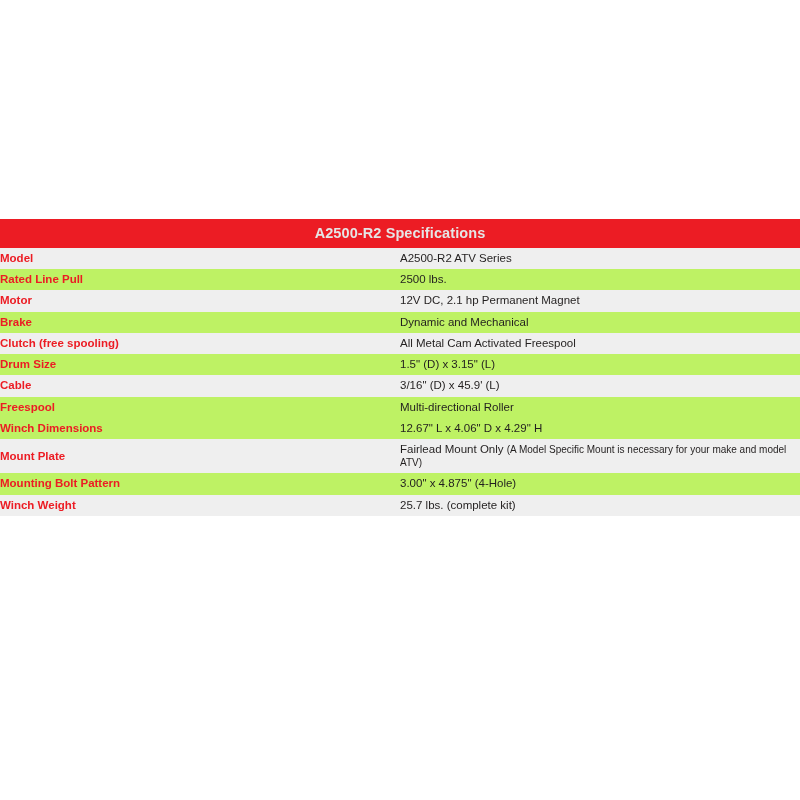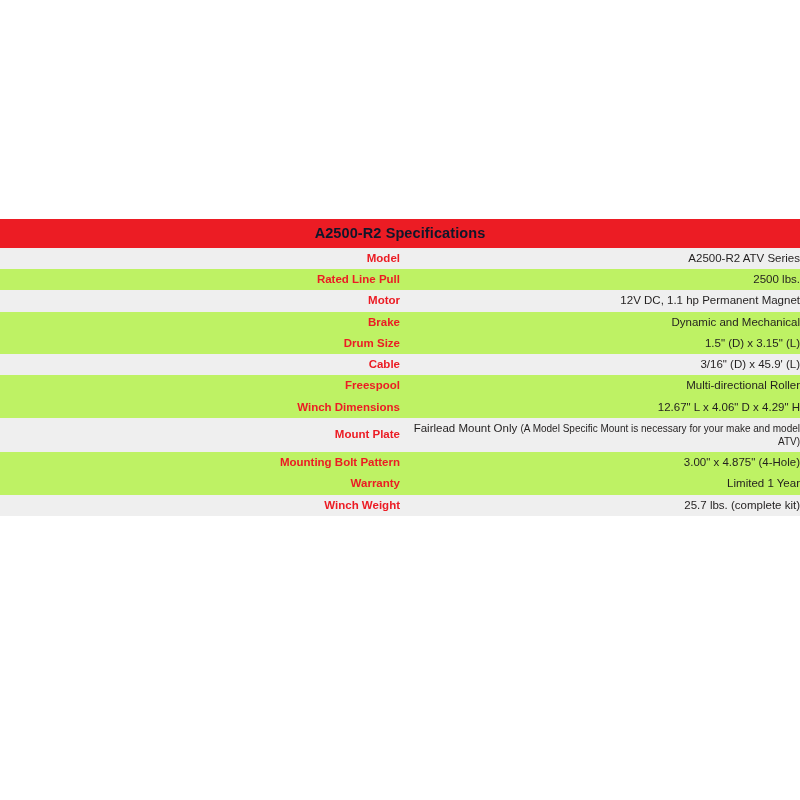--- a/index.html
+++ b/index.html
@@ -26,34 +26,33 @@
   }
 
   table.spec-table {
     width: 800px;
     border-collapse: collapse;
     table-layout: fixed;
   }
 
   table.spec-table th.title-cell {
     background: #ec1c24;
-    color: #0f172a;
+    color: #e5e5e5;
     font-size: 14.5px;
     font-weight: bold;
     text-align: center;
     padding: 6px 0 7px 0;
     letter-spacing: 0.1px;
   }
 
   table.spec-table td {
     font-size: 11.5px;
-    padding: 4px 0 4px 8px;
+    padding: 4px 0 4px 0;
     vertical-align: middle;
     line-height: 1.15;
-    text-align: right;
   }
 
   td.label {
     color: #ec1c24;
     font-weight: bold;
     width: 146px;
     padding-left: 6px;
   }
 
   td.value {
@@ -94,25 +93,29 @@
           <tr class="odd">
             <td class="label">Model</td>
             <td class="value">A2500-R2 ATV Series</td>
           </tr>
           <tr class="even">
             <td class="label">Rated Line Pull</td>
             <td class="value">2500 lbs.</td>
           </tr>
           <tr class="odd">
             <td class="label">Motor</td>
-            <td class="value">12V DC, 1.1 hp Permanent Magnet</td>
+            <td class="value">12V DC, 2.1 hp Permanent Magnet</td>
           </tr>
           <tr class="even">
             <td class="label">Brake</td>
             <td class="value">Dynamic and Mechanical</td>
+          </tr>
+          <tr class="odd">
+            <td class="label">Clutch (free spooling)</td>
+            <td class="value">All Metal Cam Activated Freespool</td>
           </tr>
           <tr class="even">
             <td class="label">Drum Size</td>
             <td class="value">1.5" (D) x 3.15" (L)</td>
           </tr>
           <tr class="odd">
             <td class="label">Cable</td>
             <td class="value">3/16" (D) x 45.9' (L)</td>
           </tr>
           <tr class="even">
@@ -124,24 +127,20 @@
             <td class="value">12.67" L x 4.06" D x 4.29" H</td>
           </tr>
           <tr class="odd">
             <td class="label">Mount Plate</td>
             <td class="value"><span class="value-strong">Fairlead Mount Only</span> <span class="note">(A Model Specific Mount is necessary for your make and model ATV)</span></td>
           </tr>
           <tr class="even">
             <td class="label">Mounting Bolt Pattern</td>
             <td class="value">3.00" x 4.875" (4-Hole)</td>
           </tr>
-          <tr class="even">
-            <td class="label">Warranty</td>
-            <td class="value">Limited 1 Year</td>
-          </tr>
           <tr class="odd">
             <td class="label">Winch Weight</td>
             <td class="value">25.7 lbs. (complete kit)</td>
           </tr>
         </tbody>
     </table>
   </div>
 </div>
 
 </body></html>

